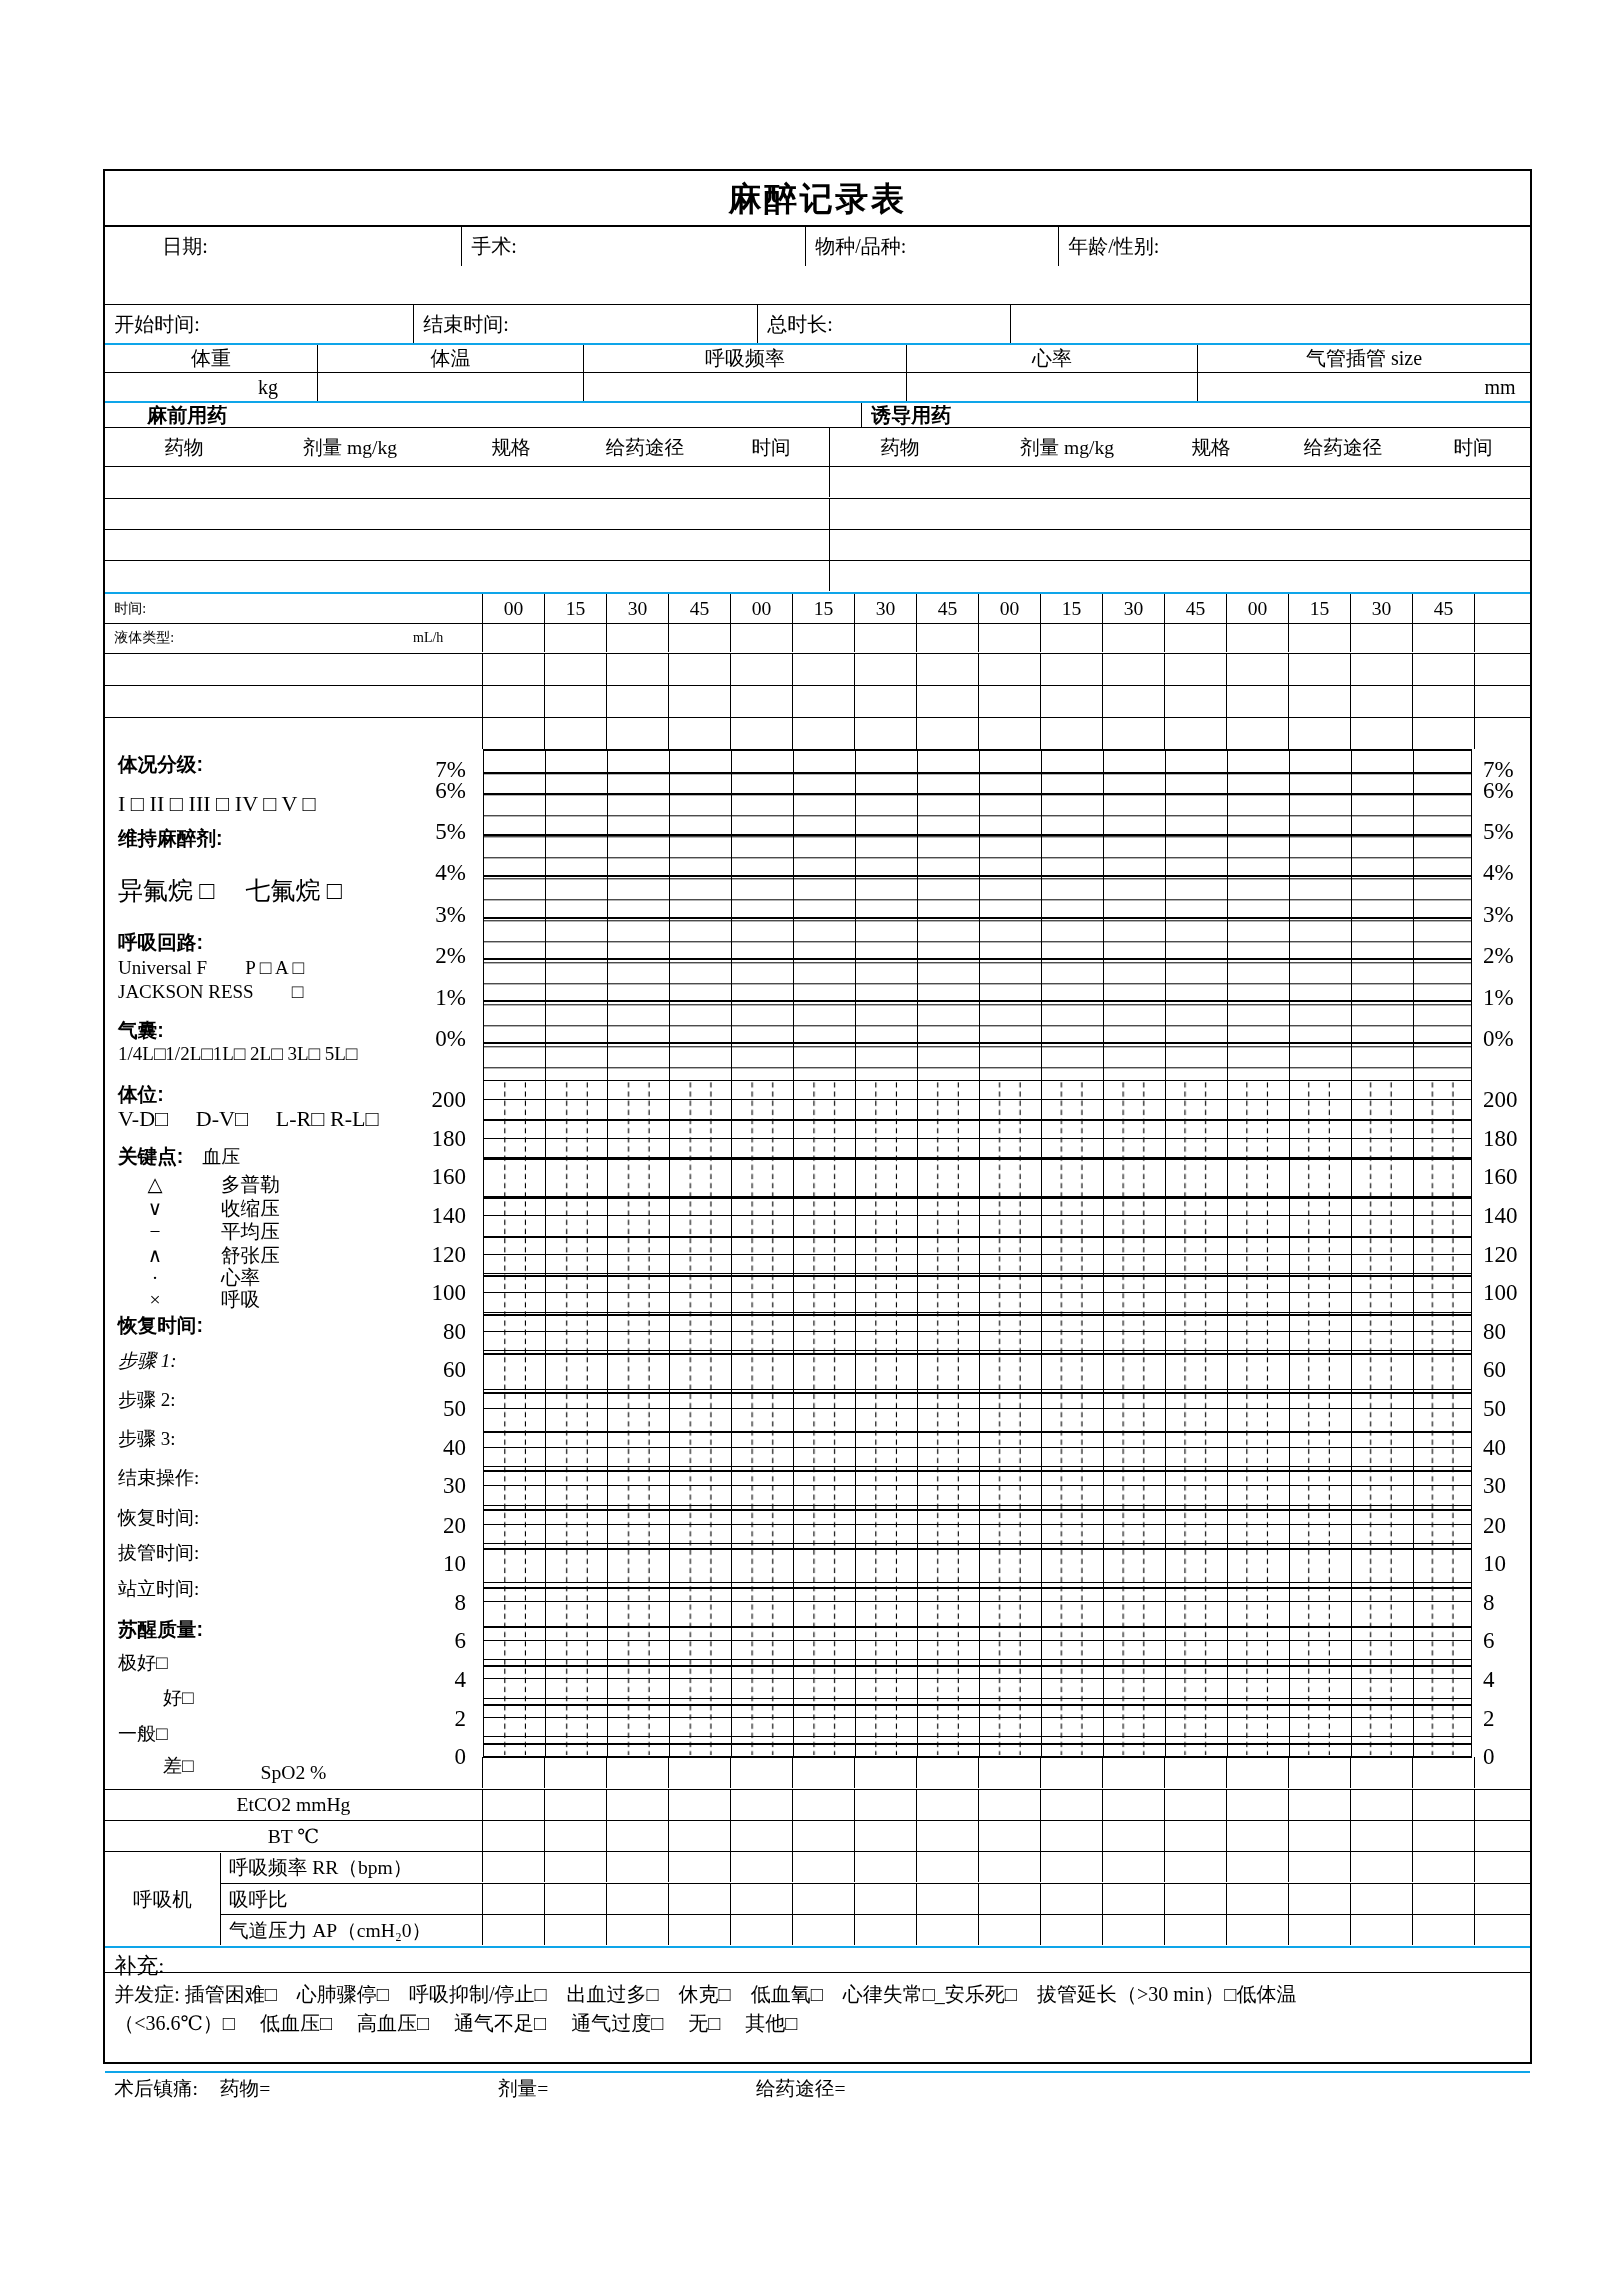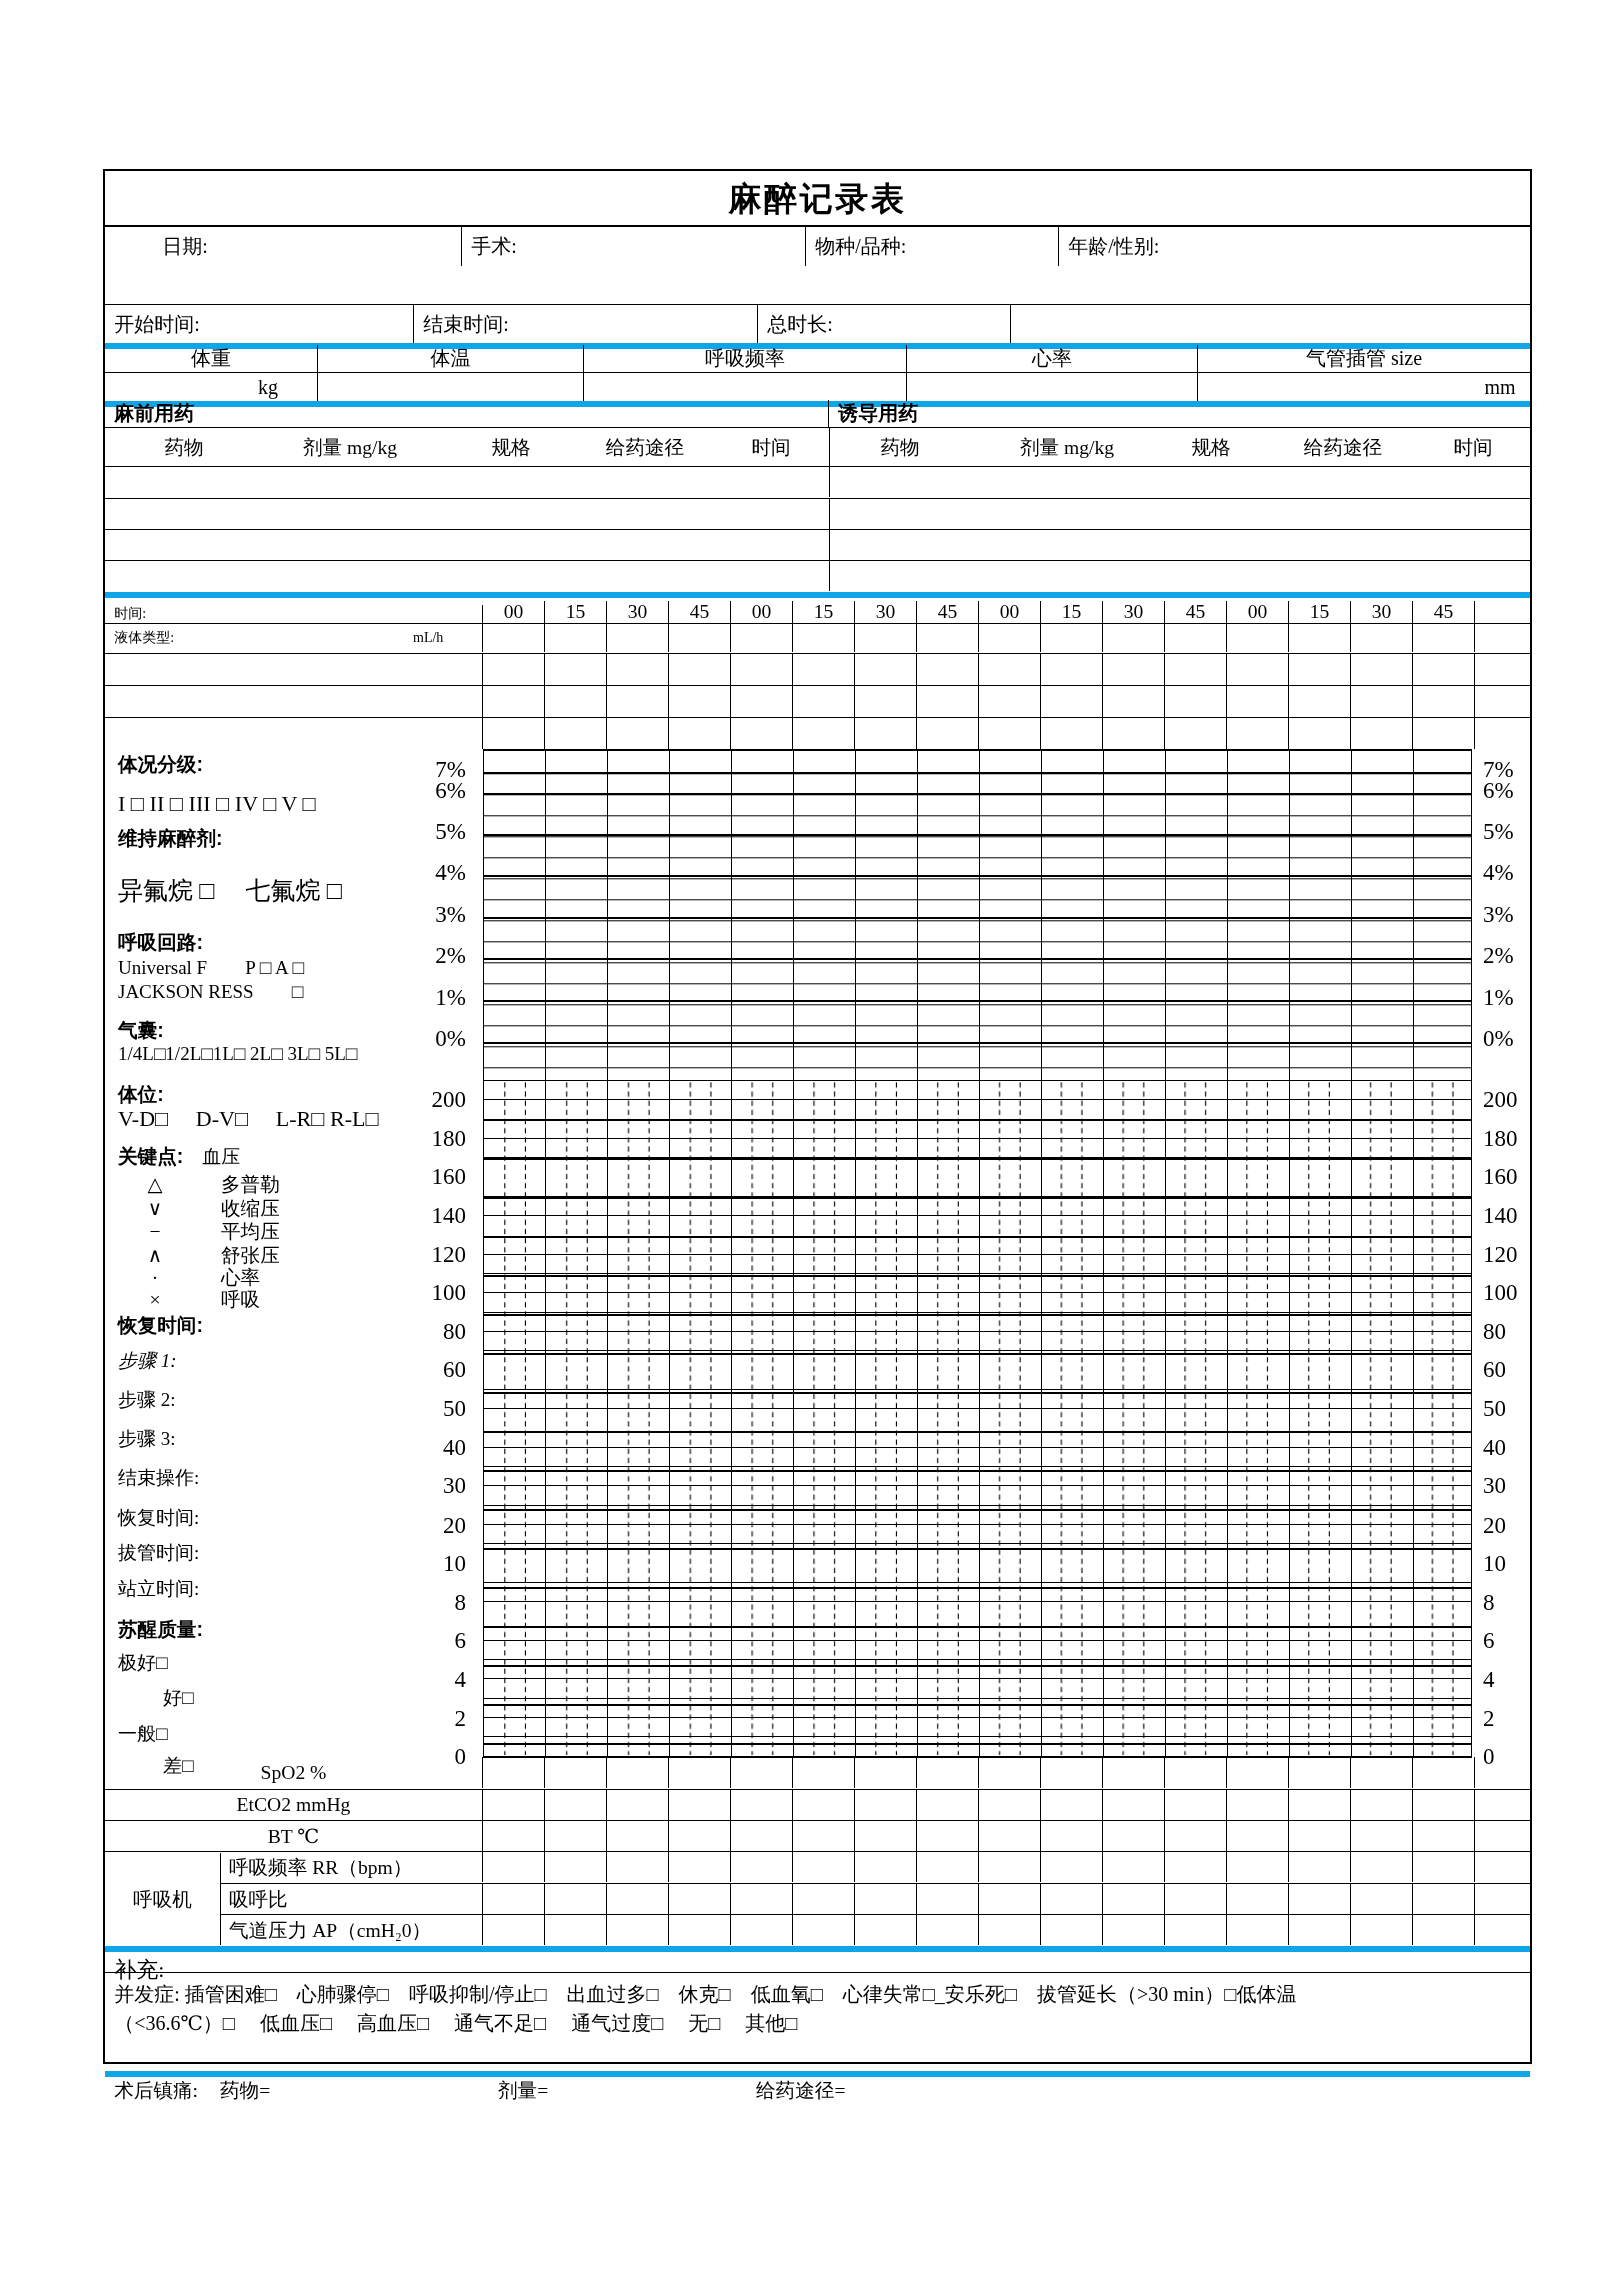--- a/index.html
+++ b/index.html
@@ -8,21 +8,21 @@
   .form{position:absolute;left:103px;top:169px;width:1429px;height:1895px;
         border:2.6px solid #000;box-sizing:border-box;}
   .abs{position:absolute;box-sizing:border-box;left:0;width:100%;}
   
   .title{top:0;height:56px;border-bottom:2px solid #000;text-align:center;
          font-size:33px;font-weight:700;line-height:56px;letter-spacing:2.6px;}
   .hrow{display:flex;}
   .hc{box-sizing:border-box;border-right:1.6px solid #000;padding:0 9.2px;
       display:flex;align-items:center;font-size:20px;}
   .hc.last{border-right:none;}
-  .bt25{border-top:1.6px solid #000;} .bt3{border-top:6px solid #0ea5e9;align-items:flex-end;}
+  .bt25{border-top:1.6px solid #000;} .bt3{border-top:2px solid #0ea5e9;}
   .bt2{border-top:1.3px solid #000;} .bt15{border-top:1px solid #000;}
   .cellc{justify-content:center;}
   .cellr{justify-content:flex-end;}
   
   .sechdr .hc{font-weight:700;font-size:20px;}
   .medhdr{position:relative;font-size:19.6px;}
   .medhdr span{position:absolute;top:50%;transform:translate(-50%,-50%);white-space:nowrap;}
   .medhdr .divl{position:absolute;left:724px;top:0;bottom:0;width:1.3px;background:#000;}
   .drow{display:flex;}
   .dhalf{width:724px;box-sizing:border-box;}
@@ -134,21 +134,21 @@
           <span>kg</span>
         </div>
     <div class="hc" style="width:266px;"></div>
     <div class="hc" style="width:323px;"></div>
     <div class="hc" style="width:291px;"></div>
     <div class="hc cellr last" style="flex:1;padding-right:14.4px;">
           <span>mm</span>
         </div>
   </div>
 
-  <div class="abs hrow sechdr bt3" style="top:230px;height:26px;">
+  <div class="abs hrow sechdr bt3" style="top:230px;height:26px;padding-left:33px;">
     <div class="hc" style="width:724px;border-right:1.3px solid #000;">
           <span>麻前用药</span>
         </div>
     <div class="hc last" style="flex:1;">
           <span>诱导用药</span>
         </div>
   </div>
 
   <div class="abs medhdr bt2" style="top:256px;height:39px;">
     <div class="divl"></div>

